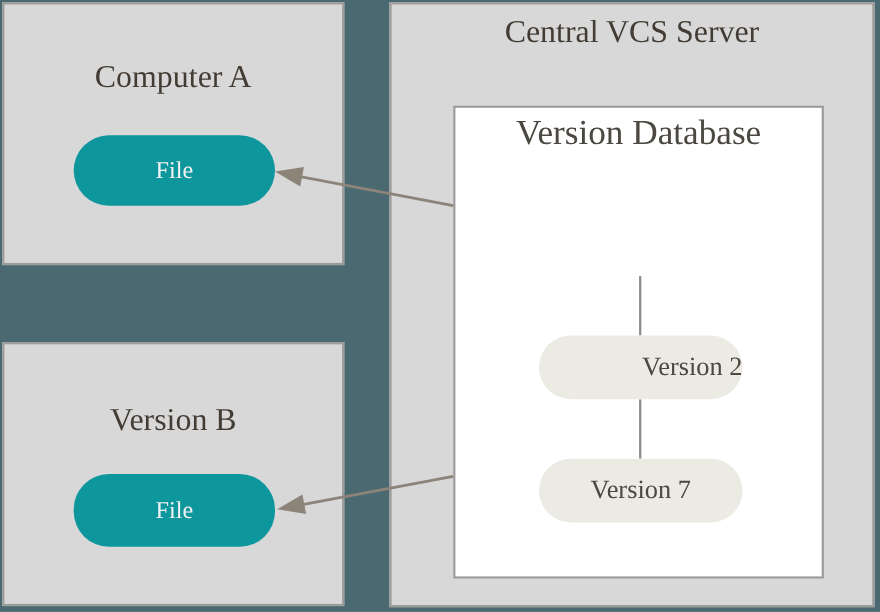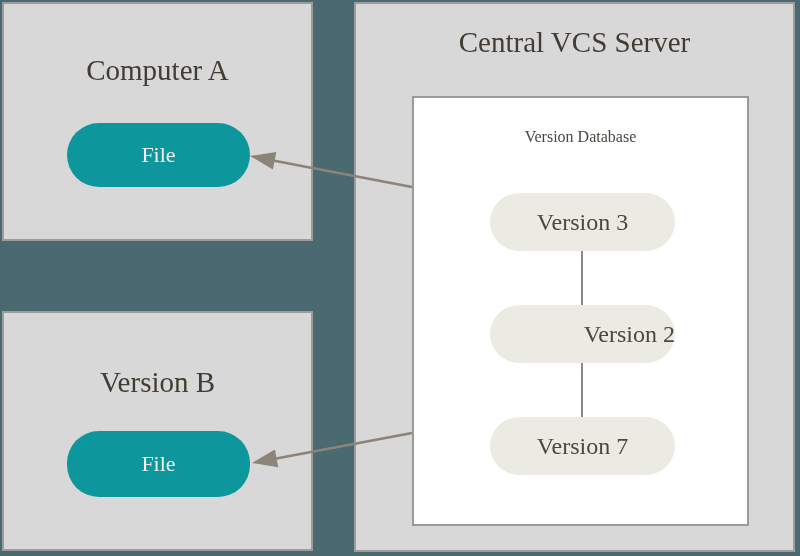--- a/index.html
+++ b/index.html
@@ -48,24 +48,24 @@
   .title {
     position: absolute;
     text-align: center;
     color: var(--title-text);
     font-size: 29px;
     line-height: 34px;
     white-space: nowrap;
   }
   .title-computer-a { left: 2px;  top: 53px;  width: 311px; }
   .title-computer-b { left: 2px;  top: 365px; width: 311px; }
-  .title-server     { left: 354px; top: 25px; width: 441px; }
+  .title-server     { left: 354px; top: 12px; width: 441px; }
   .title-db {
-    left: 412px; top: 123px; width: 337px;
-    font-size: 16px; line-height: 28px;
+    left: 412px; top: 106px; width: 337px;
+    font-size: 32px; line-height: 28px;
     color: var(--version-pill-text);
   }
   .pill {
     position: absolute;
     display: flex;
     align-items: center;
     justify-content: center;
     white-space: nowrap;
   }
   .file-pill {
@@ -132,23 +132,20 @@
   <div class="title title-server">Central VCS Server</div>
   <div class="title title-db">Version Database</div>
 
   <div class="pill file-pill file-pill-a">
     <span>File</span>
   </div>
   <div class="pill file-pill file-pill-b">
     <span>File</span>
   </div>
 
-  <div class="pill version-pill version-pill-3">
-    <span>Version 3</span>
-  </div>
   <div class="pill version-pill version-pill-2">
     <span>Version 2</span>
   </div>
   <div class="pill version-pill version-pill-1">
     <span>Version 7</span>
   </div>
 
 </div>
 
 </body></html>

